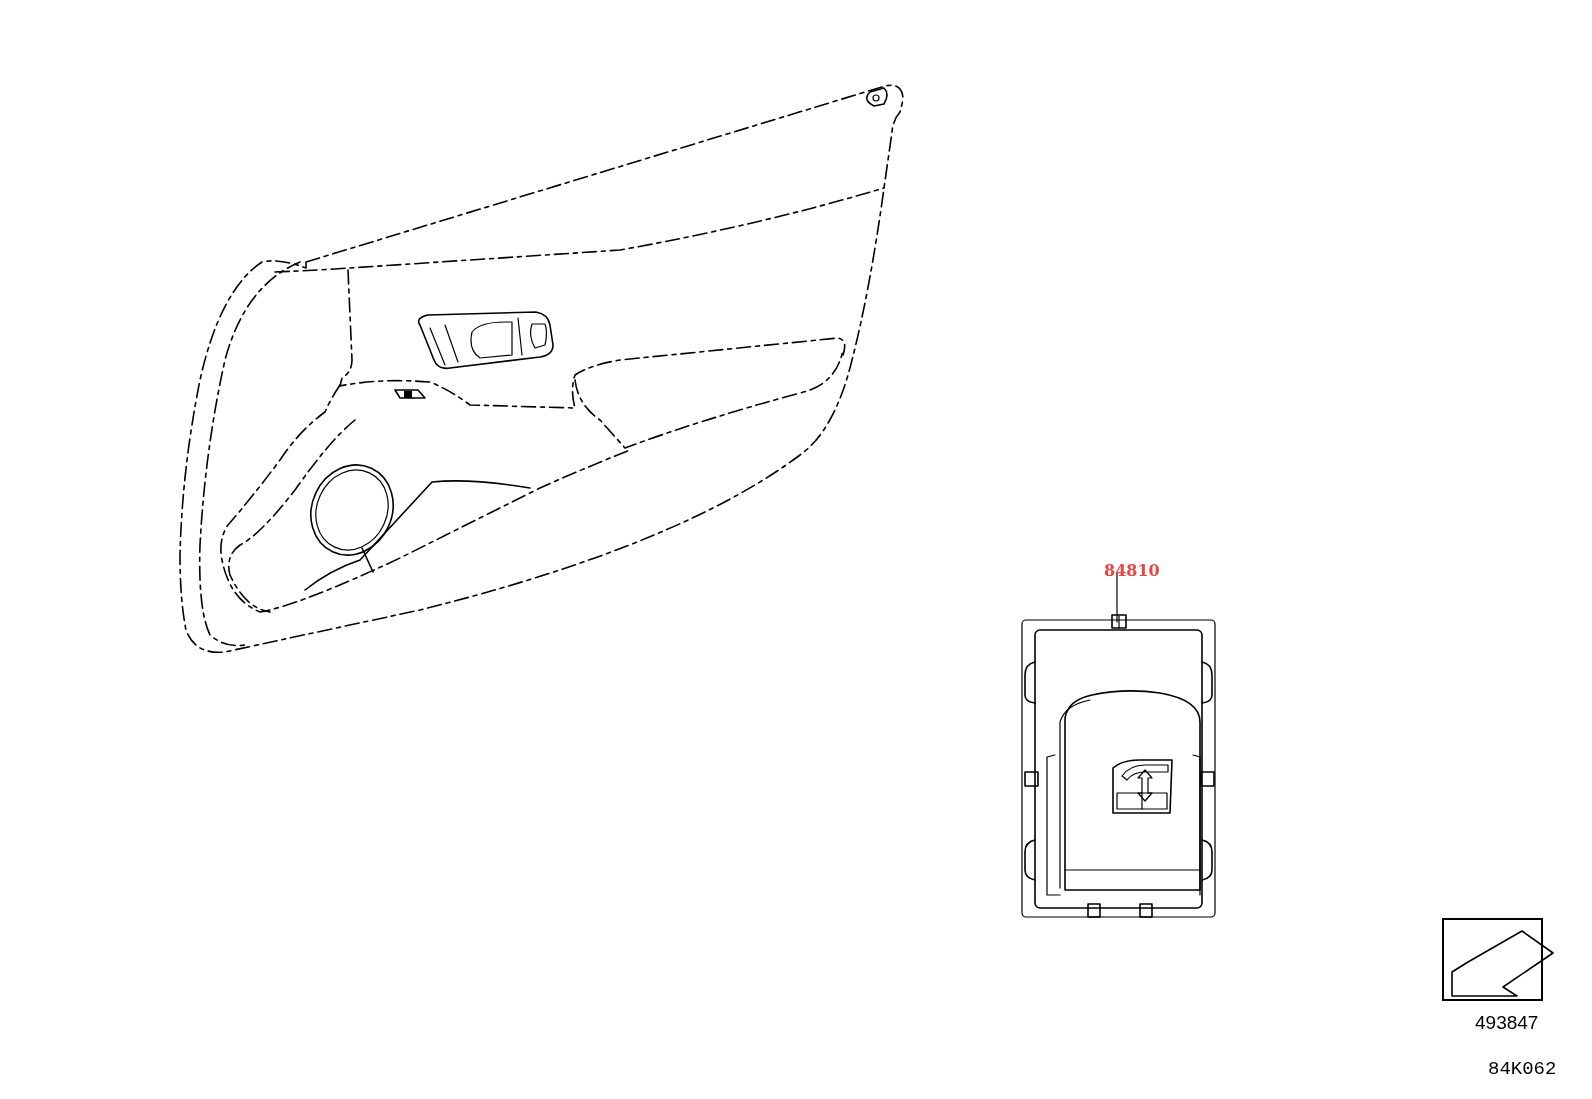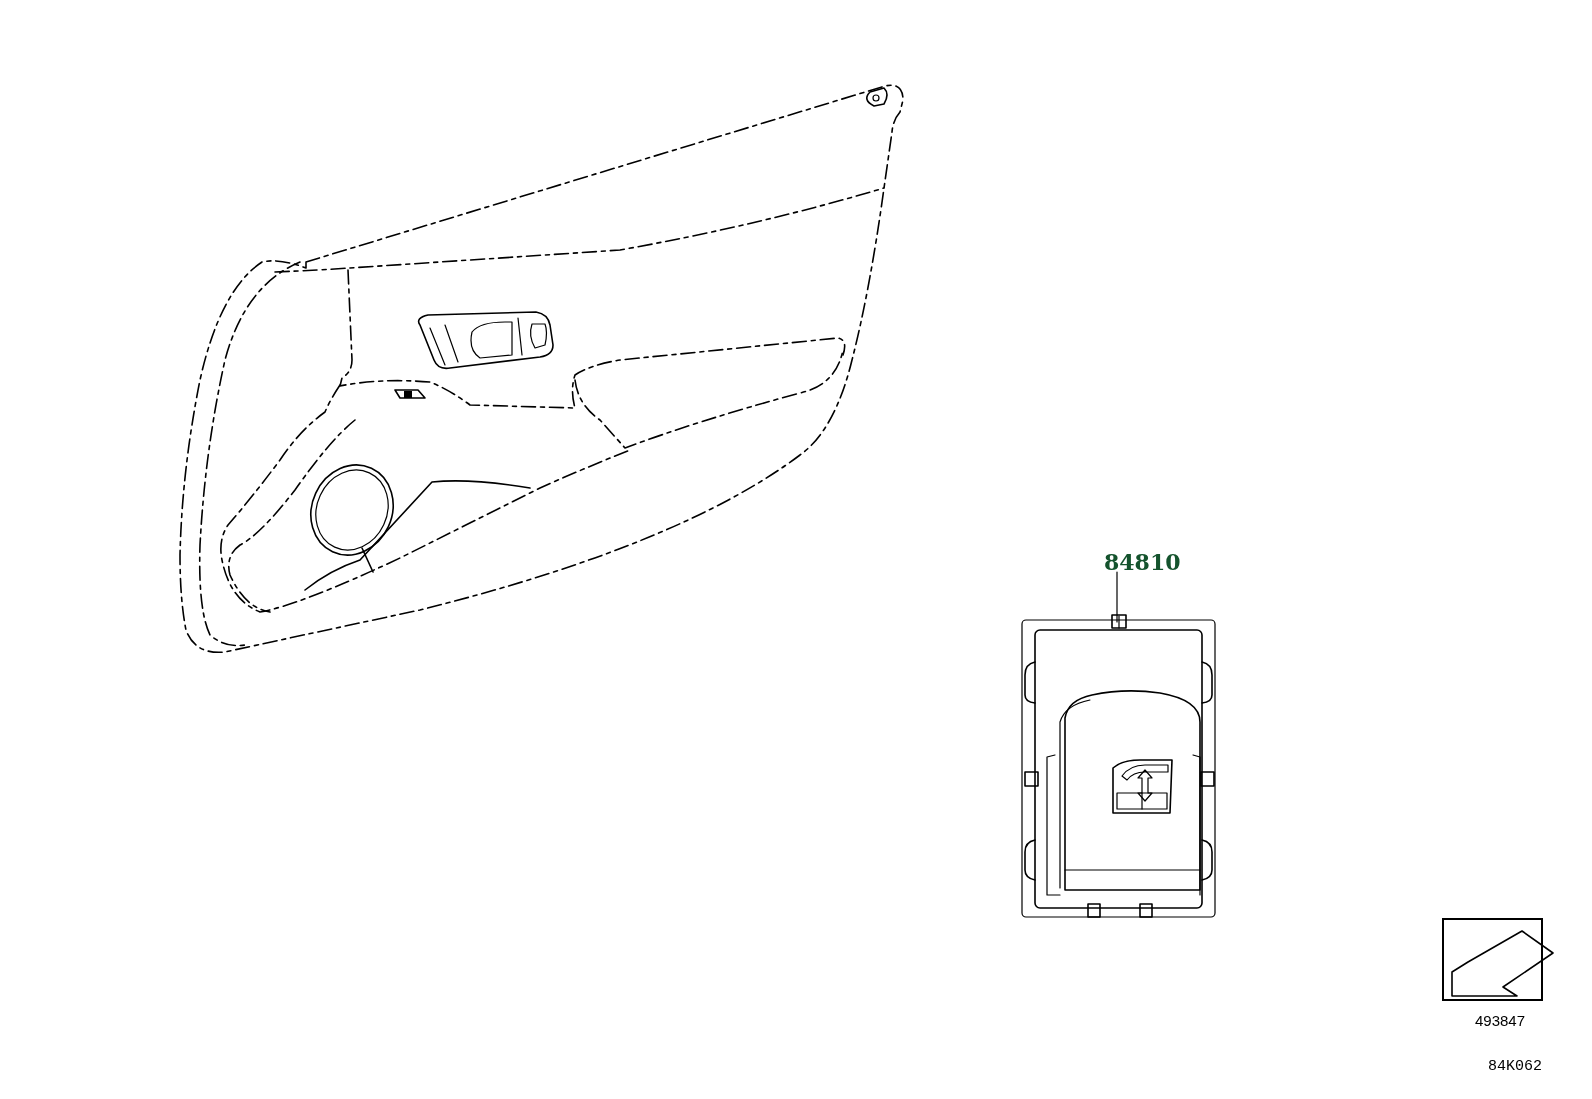--- a/index.html
+++ b/index.html
@@ -1,19 +1,19 @@
 <!DOCTYPE html>
 <html><head>
 <meta charset="utf-8">
 <style>
   html, body { margin: 0; padding: 0; background: #ffffff; }
   body { width: 1592px; height: 1099px; position: relative; overflow: hidden; font-family: "Liberation Sans", sans-serif; }
   svg.diagram { position: absolute; left: 0; top: 0; }
-  .part-label { position: absolute; font-family: "DejaVu Serif", serif; font-weight: bold; font-size: 22px; color: #14532d; letter-spacing: 0px; }
-  .ref-label { position: absolute; font-family: "Liberation Sans", sans-serif; font-size: 15px; color: #000; }
+  .part-label { position: absolute; font-family: "DejaVu Serif", serif; font-weight: bold; font-size: 16px; color: #ef4444; letter-spacing: 0px; margin-top: 12px; }
+  .ref-label { position: absolute; font-family: "Liberation Sans", sans-serif; font-size: 19px; color: #000; }
   .dash { stroke-dasharray: 14 5 4 5; }
   .ln { fill: none; stroke: #000; stroke-width: 1.6; stroke-linejoin: round; stroke-linecap: round; }
   .thin { stroke-width: 1.2; }
 </style>
 </head>
 <body>
 
 <svg class="diagram" width="1592" height="1099" viewBox="0 0 1592 1099">
 
   <g>

